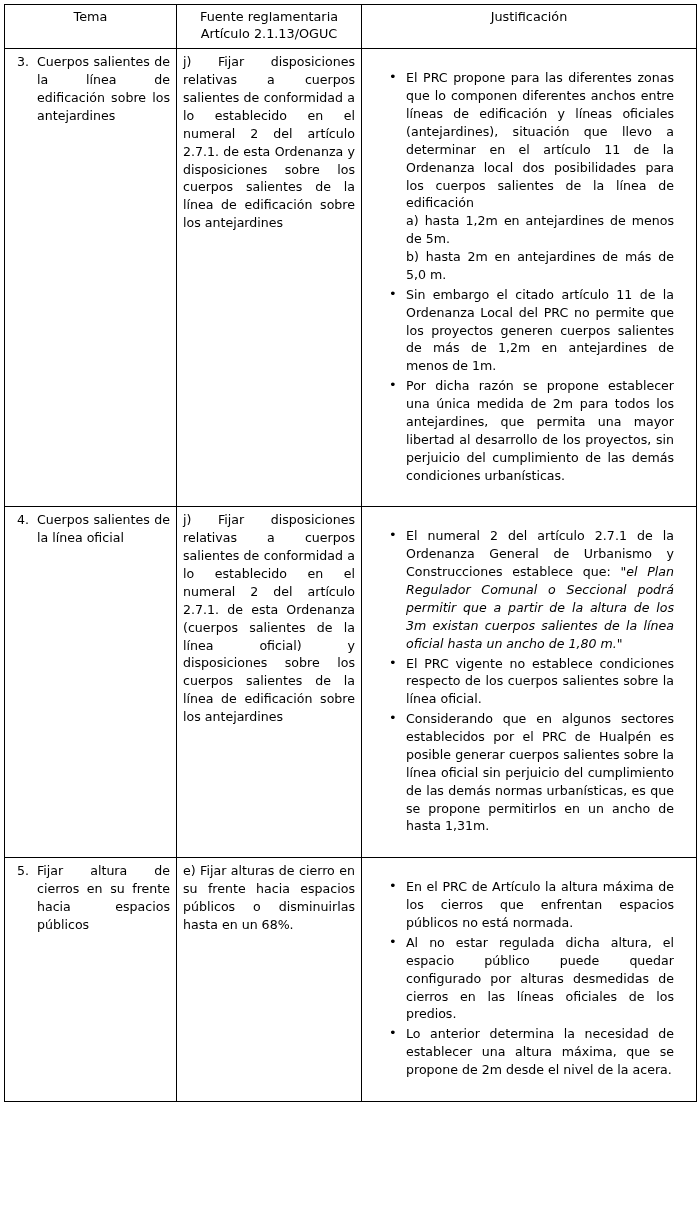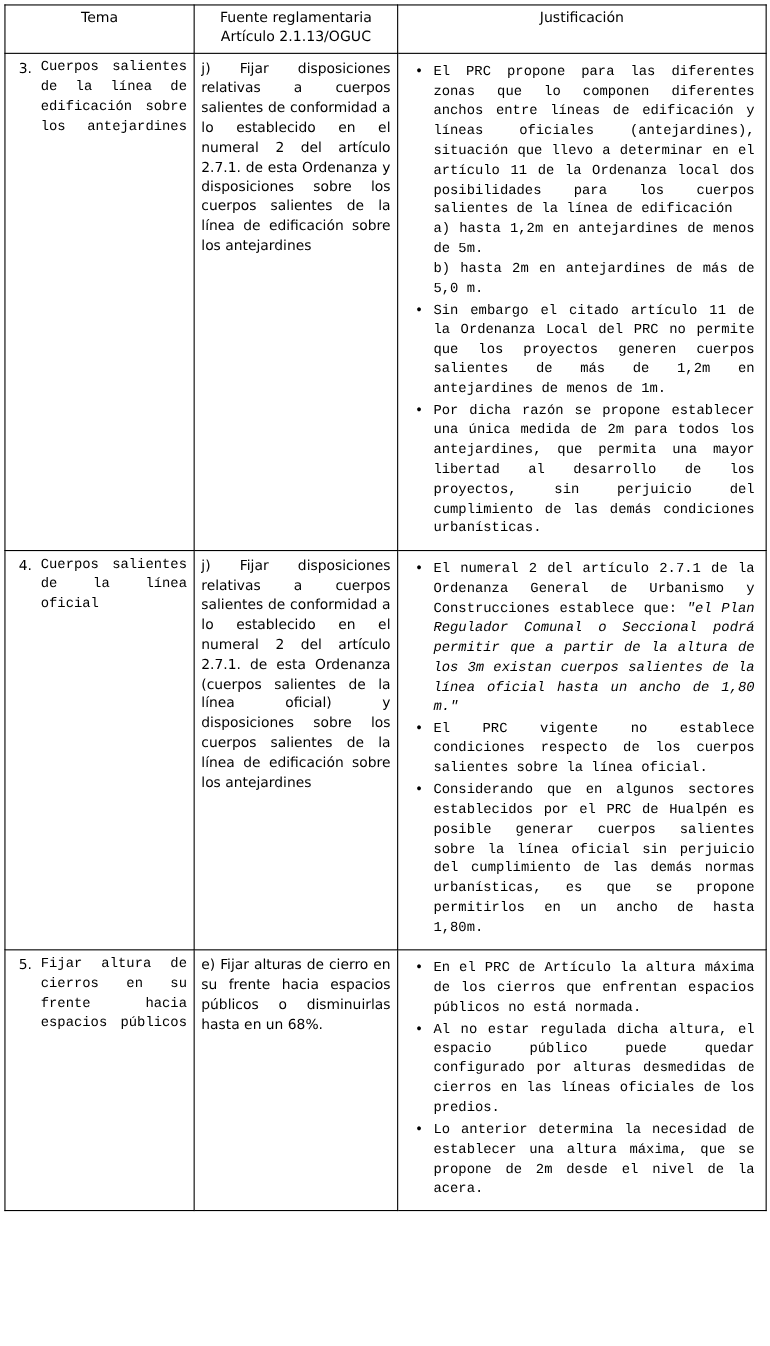--- a/index.html
+++ b/index.html
@@ -54,21 +54,20 @@
     text-align: right;
     padding-right: 8px;
     box-sizing: border-box;
   }
   .tema-text {
     flex: 1 1 auto;
     text-align: justify;
     text-align-last: justify;
     -moz-text-align-last: justify;
     hyphens: none;
-    font-family: Liberation Mono, monospace;
   }
   .tema-text.last-left {
     text-align: justify;
     text-align-last: left;
     -moz-text-align-last: left;
   }
 
   
   .fuente-cell {
     padding-top: 16px;
@@ -85,23 +84,22 @@
   }
 
   
   .just-cell {
     padding-top: 10px;
     padding-left: 4px;
     padding-right: 6px;
   }
   ul.bullets {
     list-style: none;
-    margin: 4px;
+    margin: 16px;
     padding: 0;
-    font-family: Liberation Mono, monospace;
   }
   ul.bullets > li {
     position: relative;
     padding-left: 22px;
     margin-bottom: 2px;
     text-align: justify;
   }
   ul.bullets > li::before {
     content: "\2022";
     position: absolute;
@@ -190,21 +188,21 @@
         </td>
         <td class="just-cell">
           <ul class="bullets">
             <li>
               <p><span>El numeral 2 del artículo 2.7.1 de la Ordenanza General de Urbanismo y Construcciones establece que: </span><em>"el Plan Regulador Comunal o Seccional podrá permitir que a partir de la altura de los 3m existan cuerpos salientes de la línea oficial hasta un ancho de 1,80 m."</em></p>
             </li>
             <li>
               <p>El PRC vigente no establece condiciones respecto de los cuerpos salientes sobre la línea oficial.</p>
             </li>
             <li>
-              <p class="last-item">Considerando que en algunos sectores establecidos por el PRC de Hualpén es posible generar cuerpos salientes sobre la línea oficial sin perjuicio del cumplimiento de las demás normas urbanísticas, es que se propone permitirlos en un ancho de hasta 1,80m.</p>
+              <p class="last-item">Considerando que en algunos sectores establecidos por el PRC de Hualpén es posible generar cuerpos salientes sobre la línea oficial sin perjuicio del cumplimiento de las demás normas urbanísticas, es que se propone permitirlos en un ancho de hasta 1,31m.</p>
             </li>
           </ul>
         </td>
       </tr>
 
       <tr>
         <td class="tema-cell">
           <div class="tema-row">
             <div class="tema-num">5.</div>
             <div class="tema-text">Fijar altura de cierros en su frente hacia espacios públicos</div>

